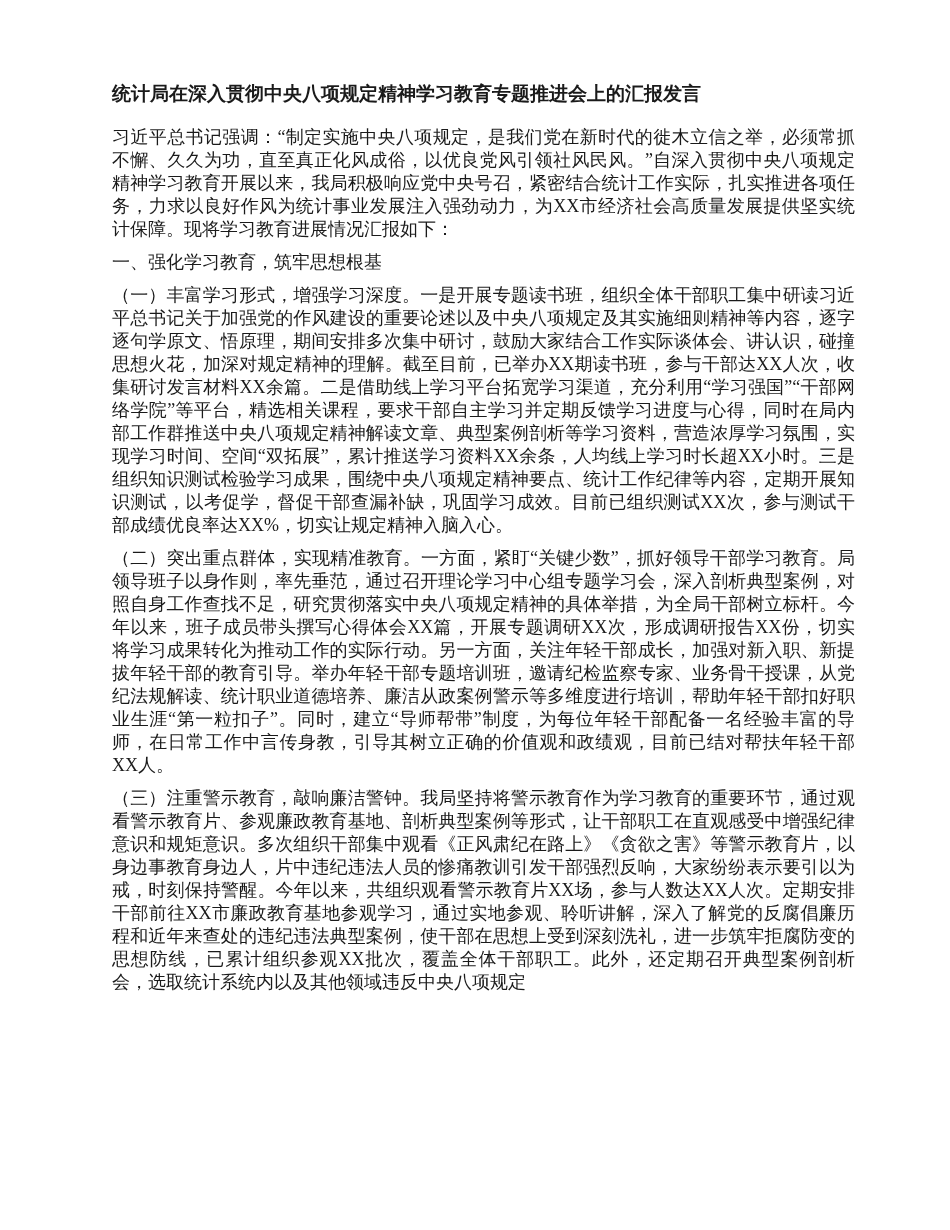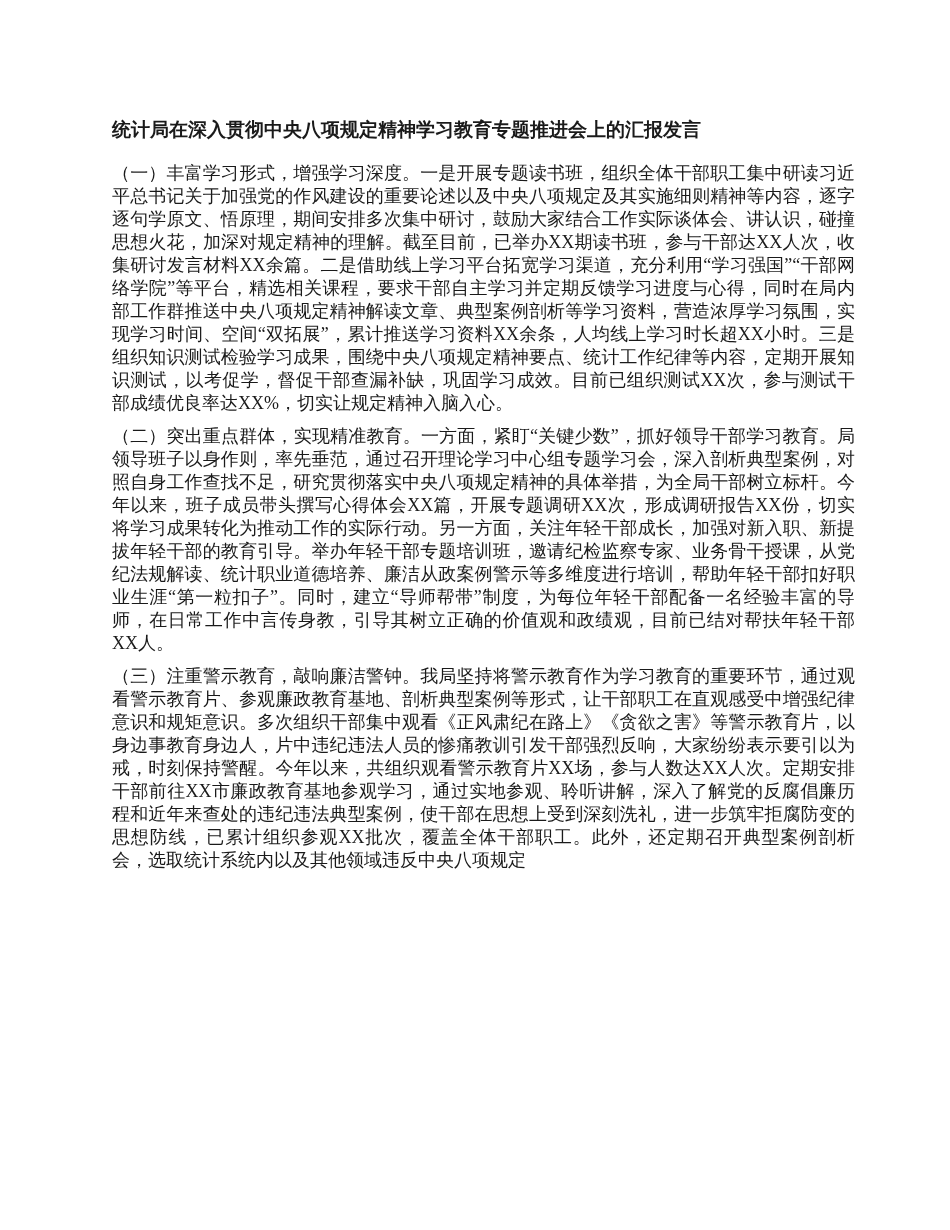--- a/index.html
+++ b/index.html
@@ -11,21 +11,21 @@
     width: 950px;
     height: 1230px;
     overflow: hidden;
     font-family: "Liberation Serif", "DejaVu Serif", serif;
     color: #1a1a1a;
   }
   .page {
     box-sizing: border-box;
     width: 950px;
     height: 1230px;
-    padding: 118px 95px 60px 112px;
+    padding: 82px 95px 60px 112px;
     overflow: hidden;
     background: #ffffff;
   }
   .doc-title {
     font-size: 19px;
     font-weight: 700;
     line-height: 24px;
     margin: 0 0 20px 0;
     text-align: left;
   }
@@ -44,17 +44,19 @@
   .bold {
     font-weight: 400;
   }
 </style>
 </head>
 <body>
 
 <div class="page">
   <h1 class="doc-title">统计局在深入贯彻中央八项规定精神学习教育专题推进会上的汇报发言</h1>
   <div class="doc-body">
+      <p class="paragraph"><span>习近平总书记强调：“制定实施中央八项规定，是我们党在新时代的徙木立信之举，必须常抓不懈、久久为功，直至真正化风成俗，以优良党风引领社风民风。”自深入贯彻中央八项规定精神学习教育开展以来，我局积极响应党中央号召，紧密结合统计工作实际，扎实推进各项任务，力求以良好作风为统计事业发展注入强劲动力，为XX市经济社会高质量发展提供坚实统计保障。现将学习教育进展情况汇报如下：</span></p>
+      <h2 class="heading"><span>一、强化学习教育，筑牢思想根基</span></h2>
       <p class="paragraph"><span>（一）丰富学习形式，增强学习深度。</span><span class="bold">一是</span><span>开展专题读书班，组织全体干部职工集中研读习近平总书记关于加强党的作风建设的重要论述以及中央八项规定及其实施细则精神等内容，逐字逐句学原文、悟原理，期间安排多次集中研讨，鼓励大家结合工作实际谈体会、讲认识，碰撞思想火花，加深对规定精神的理解。截至目前，已举办XX期读书班，参与干部达XX人次，收集研讨发言材料XX余篇。</span><span class="bold">二是</span><span>借助线上学习平台拓宽学习渠道，充分利用“学习强国”“干部网络学院”等平台，精选相关课程，要求干部自主学习并定期反馈学习进度与心得，同时在局内部工作群推送中央八项规定精神解读文章、典型案例剖析等学习资料，营造浓厚学习氛围，实现学习时间、空间“双拓展”，累计推送学习资料XX余条，人均线上学习时长超XX小时。</span><span class="bold">三是</span><span>组织知识测试检验学习成果，围绕中央八项规定精神要点、统计工作纪律等内容，定期开展知识测试，以考促学，督促干部查漏补缺，巩固学习成效。目前已组织测试XX次，参与测试干部成绩优良率达XX%，切实让规定精神入脑入心。</span></p>
       <p class="paragraph"><span>（二）突出重点群体，实现精准教育。一方面，紧盯“关键少数”，抓好领导干部学习教育。局领导班子以身作则，率先垂范，通过召开理论学习中心组专题学习会，深入剖析典型案例，对照自身工作查找不足，研究贯彻落实中央八项规定精神的具体举措，为全局干部树立标杆。今年以来，班子成员带头撰写心得体会XX篇，开展专题调研XX次，形成调研报告XX份，切实将学习成果转化为推动工作的实际行动。另一方面，关注年轻干部成长，加强对新入职、新提拔年轻干部的教育引导。举办年轻干部专题培训班，邀请纪检监察专家、业务骨干授课，从党纪法规解读、统计职业道德培养、廉洁从政案例警示等多维度进行培训，帮助年轻干部扣好职业生涯“第一粒扣子”。同时，建立“导师帮带”制度，为每位年轻干部配备一名经验丰富的导师，在日常工作中言传身教，引导其树立正确的价值观和政绩观，目前已结对帮扶年轻干部XX人。</span></p>
       <p class="paragraph"><span>（三）注重警示教育，敲响廉洁警钟。我局坚持将警示教育作为学习教育的重要环节，通过观看警示教育片、参观廉政教育基地、剖析典型案例等形式，让干部职工在直观感受中增强纪律意识和规矩意识。多次组织干部集中观看《正风肃纪在路上》《贪欲之害》等警示教育片，以身边事教育身边人，片中违纪违法人员的惨痛教训引发干部强烈反响，大家纷纷表示要引以为戒，时刻保持警醒。今年以来，共组织观看警示教育片XX场，参与人数达XX人次。定期安排干部前往XX市廉政教育基地参观学习，通过实地参观、聆听讲解，深入了解党的反腐倡廉历程和近年来查处的违纪违法典型案例，使干部在思想上受到深刻洗礼，进一步筑牢拒腐防变的思想防线，已累计组织参观XX批次，覆盖全体干部职工。此外，还定期召开典型案例剖析会，选取统计系统内以及其他领域违反中央八项规定</span></p>
     </div>
 </div>
 
 </body></html>

